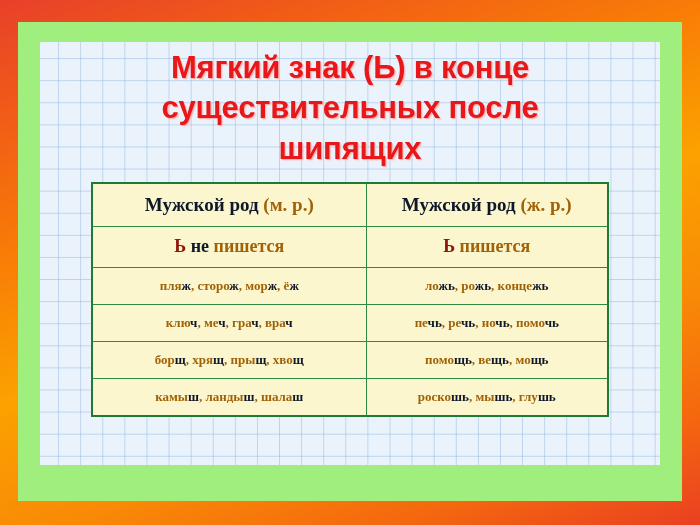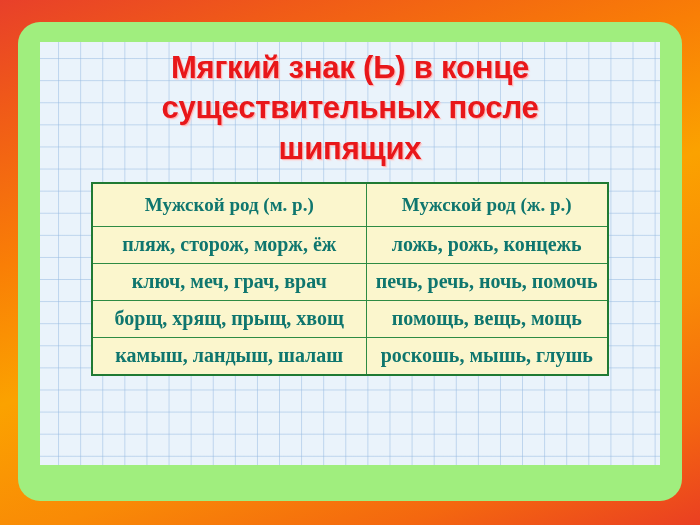--- a/index.html
+++ b/index.html
@@ -32,21 +32,20 @@
   }
 
   
   #green-mat {
     position: relative;
     width: 100%;
     height: 100%;
     box-sizing: border-box;
     background: #a0ee7e;
     padding: 20px 22px 36px 22px;
-    border-radius: 22px;
   }
 
   
   #grid-sheet {
     position: relative;
     width: 100%;
     height: 100%;
     box-sizing: border-box;
     background-color: #eaf3fb;
     background-image:
@@ -95,25 +94,25 @@
     font-family: "Liberation Serif", serif;
     font-weight: bold;
     padding: 0 4px;
     white-space: nowrap;
   }
   #rule-table col.col-m { width: 274px; }
   #rule-table col.col-f { width: 242px; }
 
   tr.hdr-gender td { height: 42px; font-size: 19px; }
   tr.hdr-rule   td { height: 40px; font-size: 18px; }
-  tr.data-row   td { height: 36px; font-size: 20px; }
+  tr.data-row   td { height: 36px; font-size: 13px; }
 
   
-  .c-red   { color: #0f766e; }
-  .c-blue  { color: #0f766e; }
+  .c-red   { color: #0f172a; }
+  .c-blue  { color: #a16207; }
   .c-dark  { color: #8e1508; }
 </style>
 </head>
 <body>
 
 <div id="poster">
   <div id="green-mat">
     <div id="grid-sheet">
 
       <div id="title">Мягкий знак (Ь) в конце
@@ -129,20 +128,28 @@
 
           <tr class="hdr-gender">
             <td>
               <span class="c-red">Мужской род</span><span>&nbsp;</span><span class="c-blue">(м. р.)</span>
             </td>
             <td>
               <span class="c-red">Мужской род</span><span>&nbsp;</span><span class="c-blue">(ж. р.)</span>
             </td>
           </tr>
 
+          <tr class="hdr-rule">
+            <td>
+              <span class="c-dark">Ь</span><span>&nbsp;</span><span class="c-red">не</span><span>&nbsp;</span><span class="c-blue">пишется</span>
+            </td>
+            <td>
+              <span class="c-dark">Ь</span><span>&nbsp;</span><span class="c-blue">пишется</span>
+            </td>
+          </tr>
 
           <tr class="data-row">
             <td><span class="c-blue">пля</span><span class="c-red">ж</span><span class="c-blue">, </span><span class="c-blue">сторо</span><span class="c-red">ж</span><span class="c-blue">, </span><span class="c-blue">мор</span><span class="c-red">ж</span><span class="c-blue">, </span><span class="c-blue">ё</span><span class="c-red">ж</span></td>
             <td><span class="c-blue">ло</span><span class="c-red">жь</span><span class="c-blue">, </span><span class="c-blue">ро</span><span class="c-red">жь</span><span class="c-blue">, </span><span class="c-blue">конце</span><span class="c-red">жь</span></td>
           </tr>
           <tr class="data-row">
             <td><span class="c-blue">клю</span><span class="c-red">ч</span><span class="c-blue">, </span><span class="c-blue">ме</span><span class="c-red">ч</span><span class="c-blue">, </span><span class="c-blue">гра</span><span class="c-red">ч</span><span class="c-blue">, </span><span class="c-blue">вра</span><span class="c-red">ч</span></td>
             <td><span class="c-blue">пе</span><span class="c-red">чь</span><span class="c-blue">, </span><span class="c-blue">ре</span><span class="c-red">чь</span><span class="c-blue">, </span><span class="c-blue">но</span><span class="c-red">чь</span><span class="c-blue">, </span><span class="c-blue">помо</span><span class="c-red">чь</span></td>
           </tr>
           <tr class="data-row">

